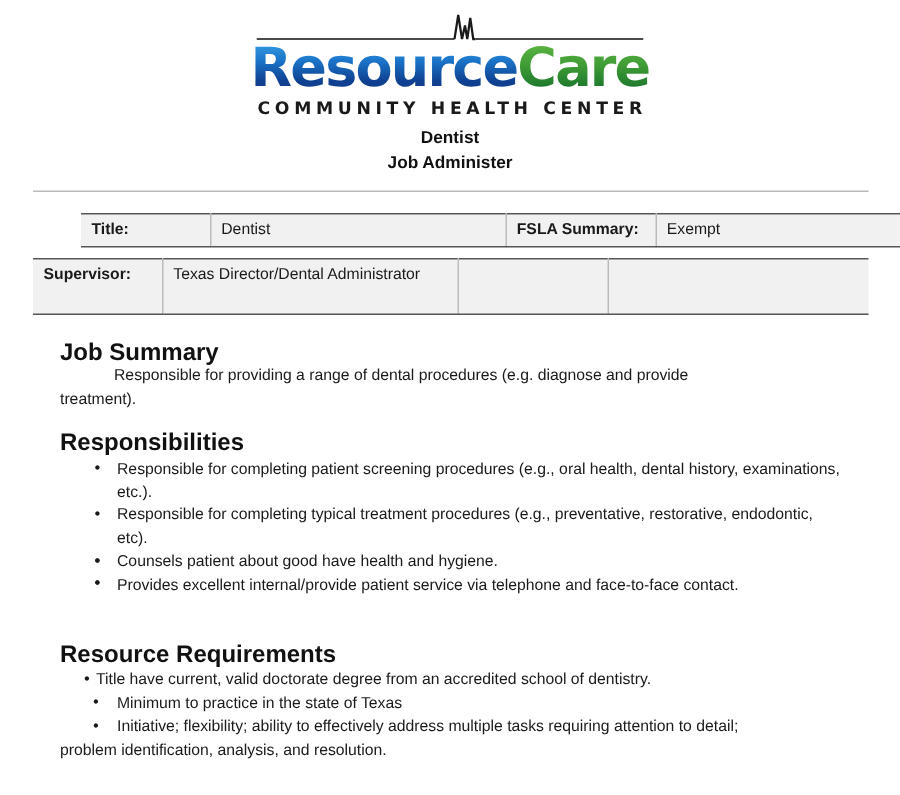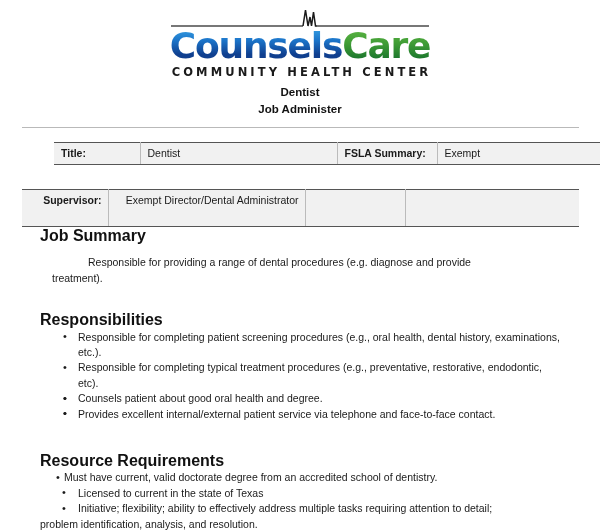--- a/index.html
+++ b/index.html
@@ -96,21 +96,21 @@
   
   .info-table {
     position: absolute;
     left: 22px;
     width: 557px;
     border-collapse: collapse;
     table-layout: fixed;
     font-size: 10.5px;
   }
   .info-table.row1 { top: 142px; margin-left: 32px; }
-  .info-table.row2 { top: 189px; text-align: right; }
+  .info-table.row2 { top: 172px; }
 
   .info-table td {
     background: #f1f1f1;
     border-top: 1.6px solid #555;
     border-bottom: 1.6px solid #555;
     border-left: 1px solid #bbb;
     border-right: 1px solid #bbb;
     padding: 3px 6px 3px 7px;
     vertical-align: top;
     line-height: 14.5px;
@@ -137,21 +137,21 @@
     line-height: 15.4px;
     color: #1a1a1a;
   }
   .sec-head {
     font-weight: bold;
     font-size: 16px;
     color: #111;
     margin: 0;
   }
   .para-indent {
-    margin: 12px;
+    margin: 0;
     text-indent: 36px;
     width: 452px;
   }
   .spacer-14 { height: 14px; }
   .spacer-30 { height: 31px; }
 
   ul.blist {
     list-style: none;
     margin: 2px 0 0 0;
     padding: 0;
@@ -205,21 +205,21 @@
   <div class="logo-block">
 
     <div class="logo-ekg">
       <svg width="258" height="22" viewBox="0 0 258 22" xmlns="http://www.w3.org/2000/svg">
         <path d="M0 18 L132 18" stroke="#4a4a4a" stroke-width="1.4" fill="none"></path>
         <path d="M146 18 L258 18" stroke="#4a4a4a" stroke-width="1.4" fill="none"></path>
         <path d="M132 18 L134.5 2 L137 18 L139 9 L140.5 18 L142.5 4 L144.5 18 L146 18" stroke="#1a1a1a" stroke-width="1.5" fill="none" stroke-linejoin="miter" stroke-linecap="butt"></path>
       </svg>
     </div>
 
-    <div class="logo-wordmark"><span class="word-resource">Counsels</span><span class="word-care">Care</span></div>
+    <div class="logo-wordmark"><span class="word-resource">Resource</span><span class="word-care">Care</span></div>
 
     <div class="logo-tagline">COMMUNITY HEALTH CENTER</div>
   </div>
 
   <div class="doc-title">
     <div>Dentist</div>
     <div>Job Administer</div>
   </div>
 
   <div class="top-rule"></div>
@@ -244,21 +244,21 @@
   <table class="info-table row2">
     <colgroup>
       <col class="c1">
         <col class="c2">
         <col class="c3">
         <col class="c4">
     </colgroup>
     <tbody>
       <tr>
         <td class="first lbl">Supervisor:</td>
-        <td>Exempt Director/Dental Administrator</td>
+        <td>Texas Director/Dental Administrator</td>
         <td></td>
         <td class="last"></td>
       </tr>
     </tbody>
   </table>
 
   <div class="body-wrap">
 
     <div>
       <div class="sec-head">Job Summary</div>
@@ -266,31 +266,31 @@
     </div>
 
     <div class="spacer-14"></div>
 
     <div>
       <div class="sec-head">Responsibilities</div>
       <ul class="blist">
         <li><span class="bul">•</span><span>Responsible for completing patient screening procedures (e.g., oral health, dental history, examinations, etc.).</span></li>
         <li><span class="bul">•</span><span>Responsible for completing typical treatment procedures (e.g., preventative, restorative, endodontic, etc).</span></li>
         <li><span class="bul">•</span></li>
-        <li><span class="bul">•</span><span>Counsels patient about good oral health and degree.</span></li>
+        <li><span class="bul">•</span><span>Counsels patient about good have health and hygiene.</span></li>
         <li><span class="bul">•</span></li>
-        <li><span class="bul">•</span><span>Provides excellent internal/external patient service via telephone and face-to-face contact.</span></li>
+        <li><span class="bul">•</span><span>Provides excellent internal/provide patient service via telephone and face-to-face contact.</span></li>
       </ul>
     </div>
 
     <div class="spacer-30"></div>
 
     <div>
       <div class="sec-head">Resource Requirements</div>
       <ul class="mlist">
-        <li class="m0"><span class="bul">•</span><span>Must have current, valid doctorate degree from an accredited school of dentistry.</span></li>
-        <li class="m1"><span class="bul">•</span><span>Licensed to current in the state of Texas</span></li>
+        <li class="m0"><span class="bul">•</span><span>Title have current, valid doctorate degree from an accredited school of dentistry.</span></li>
+        <li class="m1"><span class="bul">•</span><span>Minimum to practice in the state of Texas</span></li>
         <li class="m2"><span class="bul">•</span><span>Initiative; flexibility; ability to effectively address multiple tasks requiring attention to detail;</span><span class="cont">problem identification, analysis, and resolution.</span></li>
       </ul>
     </div>
 
   </div>
 </div>
 
 </body></html>

